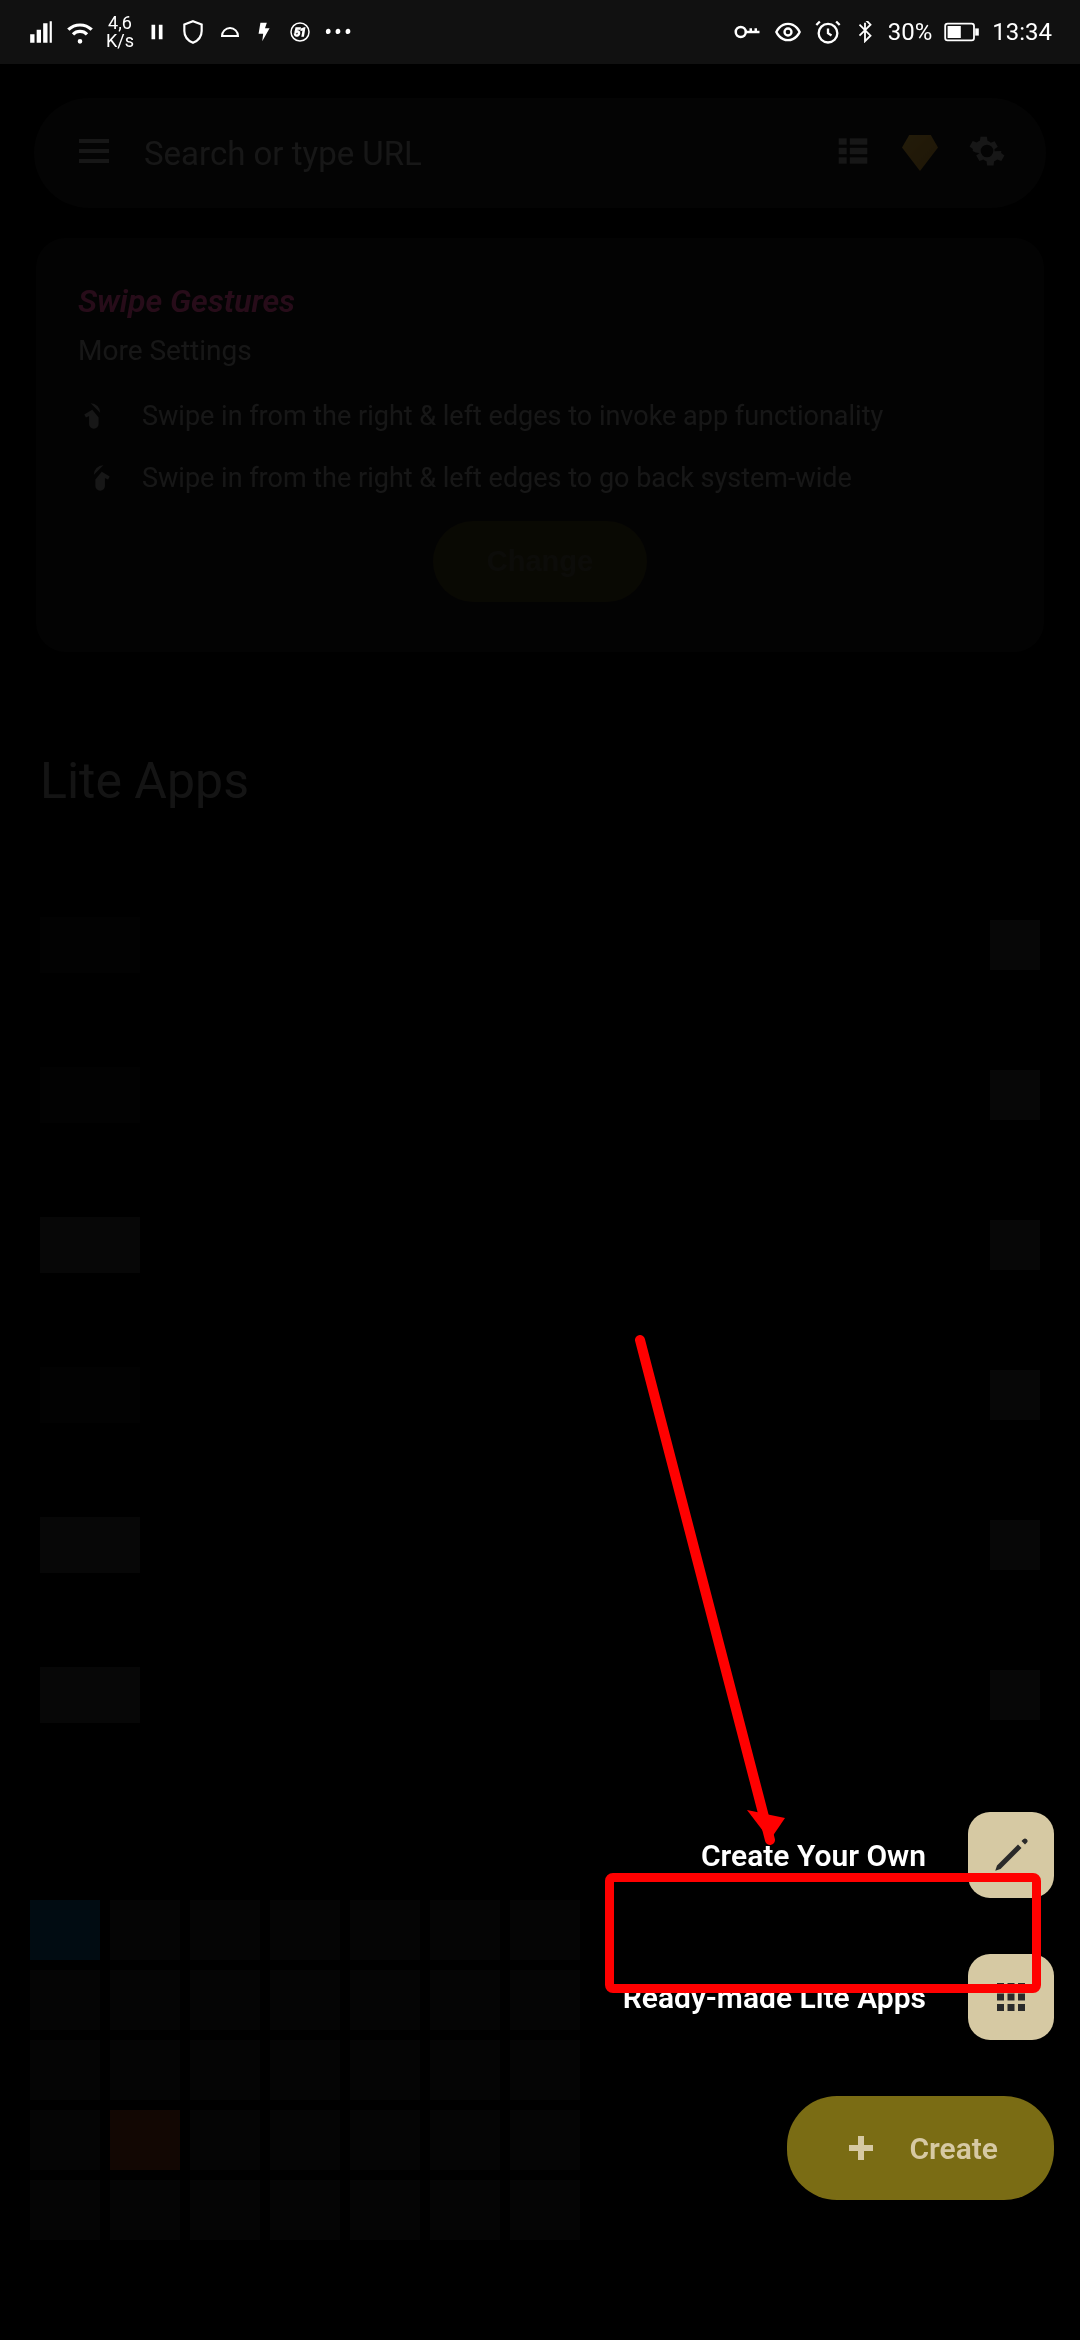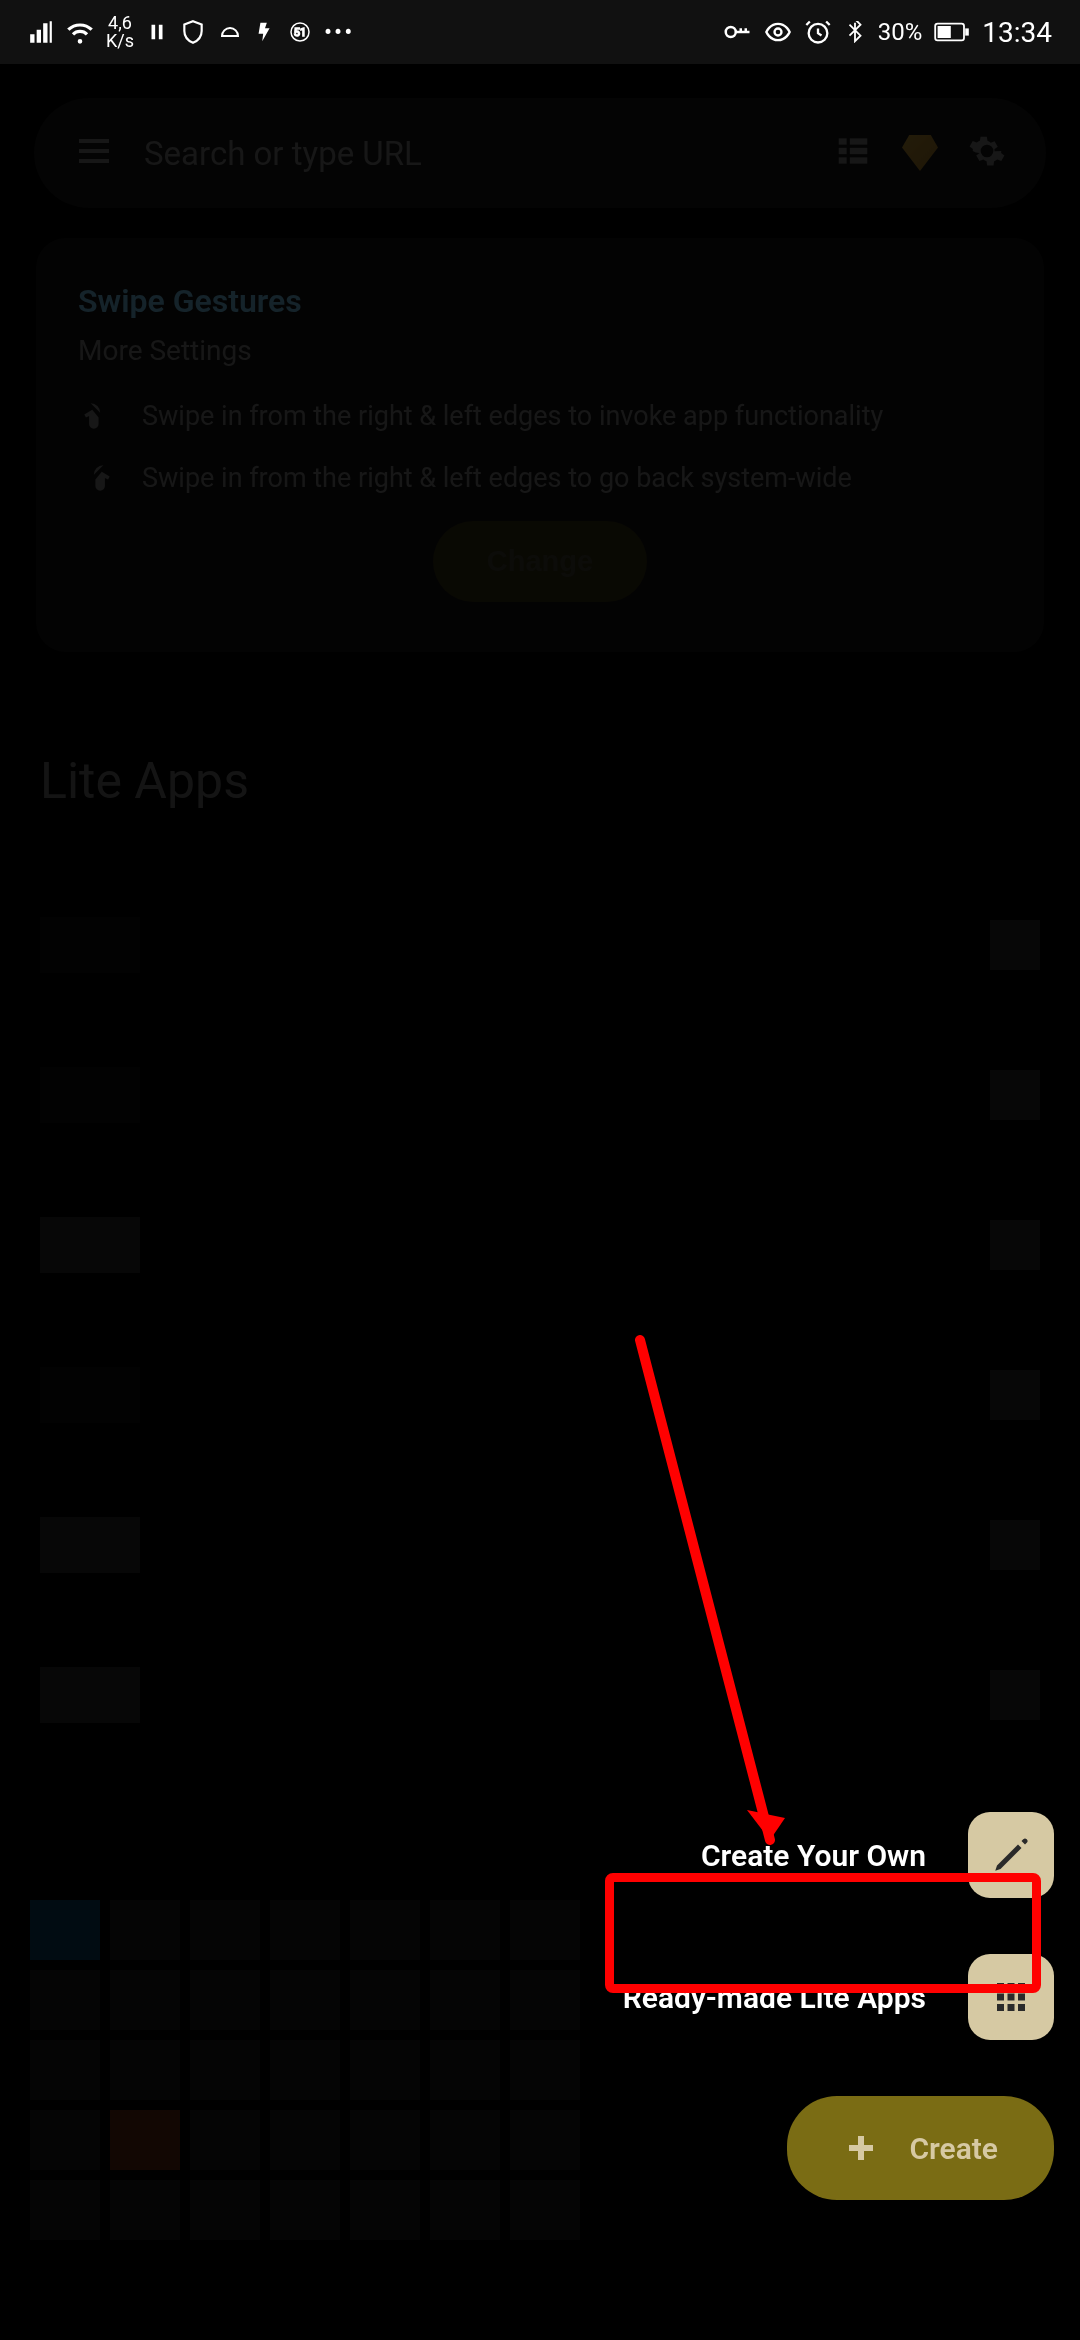--- a/index.html
+++ b/index.html
@@ -27,21 +27,21 @@
   .status-left, .status-right {
     display: flex;
     align-items: center;
     gap: 12px;
   }
   .status-left .ks {
     line-height: 1;
     font-size: 18px;
     text-align: center;
   }
-  .status-icon { display: inline-flex; align-items: flex-end; }
+  .status-icon { display: inline-flex; align-items: flex-end; font-style: italic; }
   .bg-content {
     position: absolute;
     top: 78px;
     left: 0;
     right: 0;
     bottom: 0;
     opacity: 0.28;
     filter: brightness(0.6);
   }
 
@@ -65,21 +65,21 @@
     clip-path: polygon(20% 0, 80% 0, 100% 35%, 50% 100%, 0 35%);
   }
 
   
   .card {
     margin: 0 36px 60px;
     background: #161616;
     border-radius: 30px;
     padding: 44px 42px 50px;
   }
-  .card-title { font-size: 32px; font-weight: 600; color: #7dd3fc; margin-bottom: 14px; }
+  .card-title { font-size: 32px; font-weight: 600; color: #ec4899; margin-bottom: 14px; font-style: italic; }
   .card-sub { font-size: 28px; color: #8a8a8a; margin-bottom: 30px; }
   .card-row { display: flex; align-items: center; gap: 26px; margin-bottom: 24px; }
   .card-row .swipe-icon { width: 38px; height: 38px; fill: #8a8a8a; flex-shrink: 0; }
   .card-row span { font-size: 27px; color: #8a8a8a; }
   .change-btn {
     margin: 24px auto 0;
     display: block;
     background: #3a3518;
     color: #4a4a3a;
     border: none;
@@ -259,21 +259,21 @@
         </svg>
     </span>
     <span>30%</span>
     <span class="status-icon">
       <svg viewBox="0 0 30 16" width="36" height="20">
           <rect x="1" y="1" width="24" height="14" rx="2" fill="none" stroke="#fff" stroke-width="1.5"></rect>
           <rect x="3" y="3" width="11" height="10" fill="#fff"></rect>
           <rect x="26" y="5" width="3" height="6" fill="#fff"></rect>
         </svg>
     </span>
-    <span style="font-size:28px;">13:34</span>
+    <span style="font-size:24px;">13:34</span>
   </div>
 </div>
 
 <div class="bg-content">
   <div class="search-wrap">
     <span class="hamburger">
       <svg viewBox="0 0 24 24">
           <path d="M3 6h18M3 12h18M3 18h18" stroke="#888" stroke-width="2.5"></path>
         </svg>
     </span>

